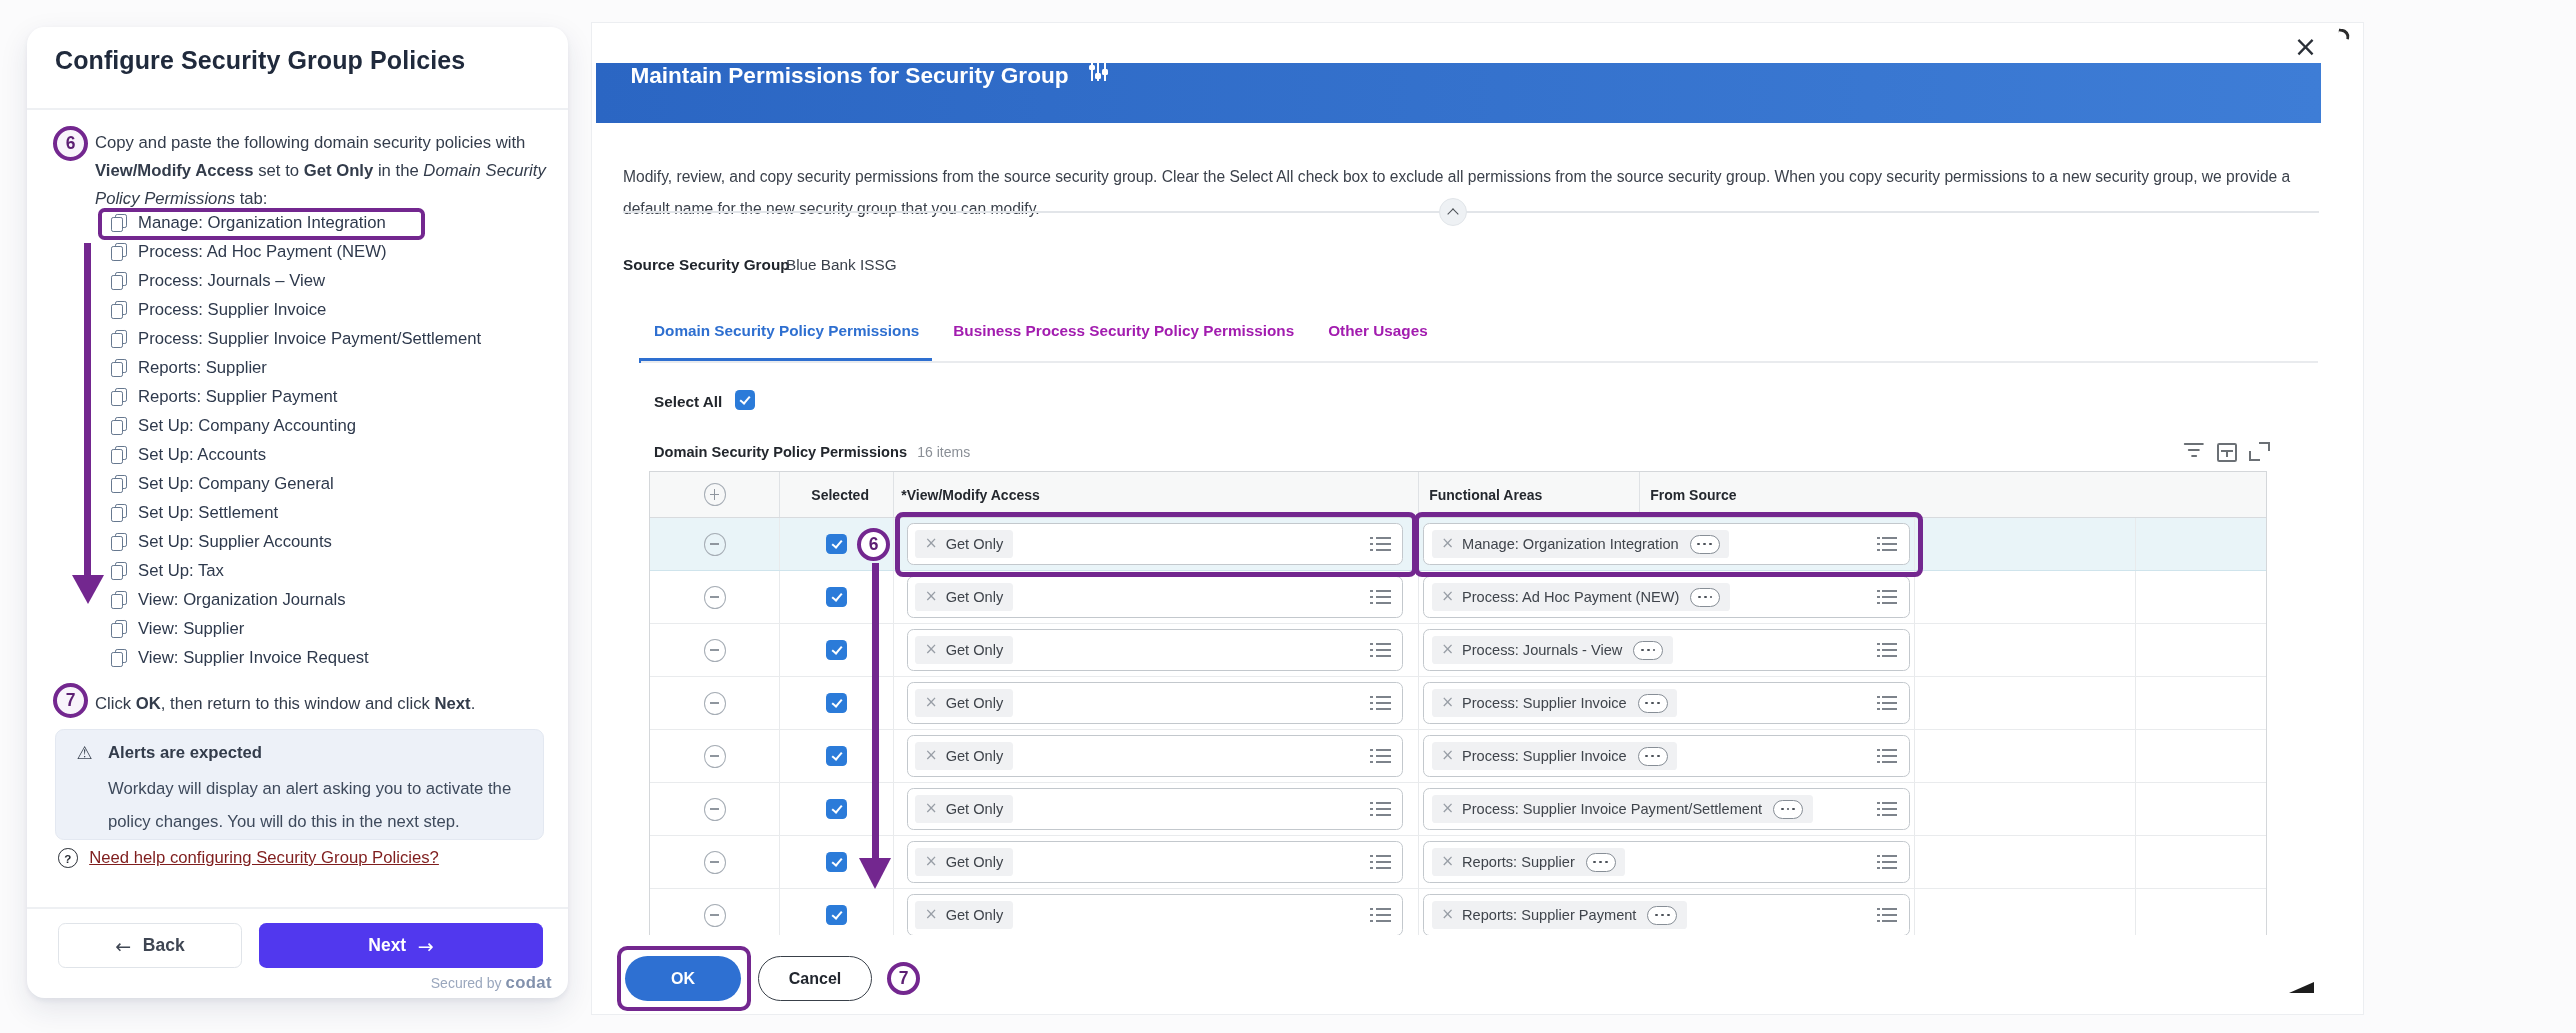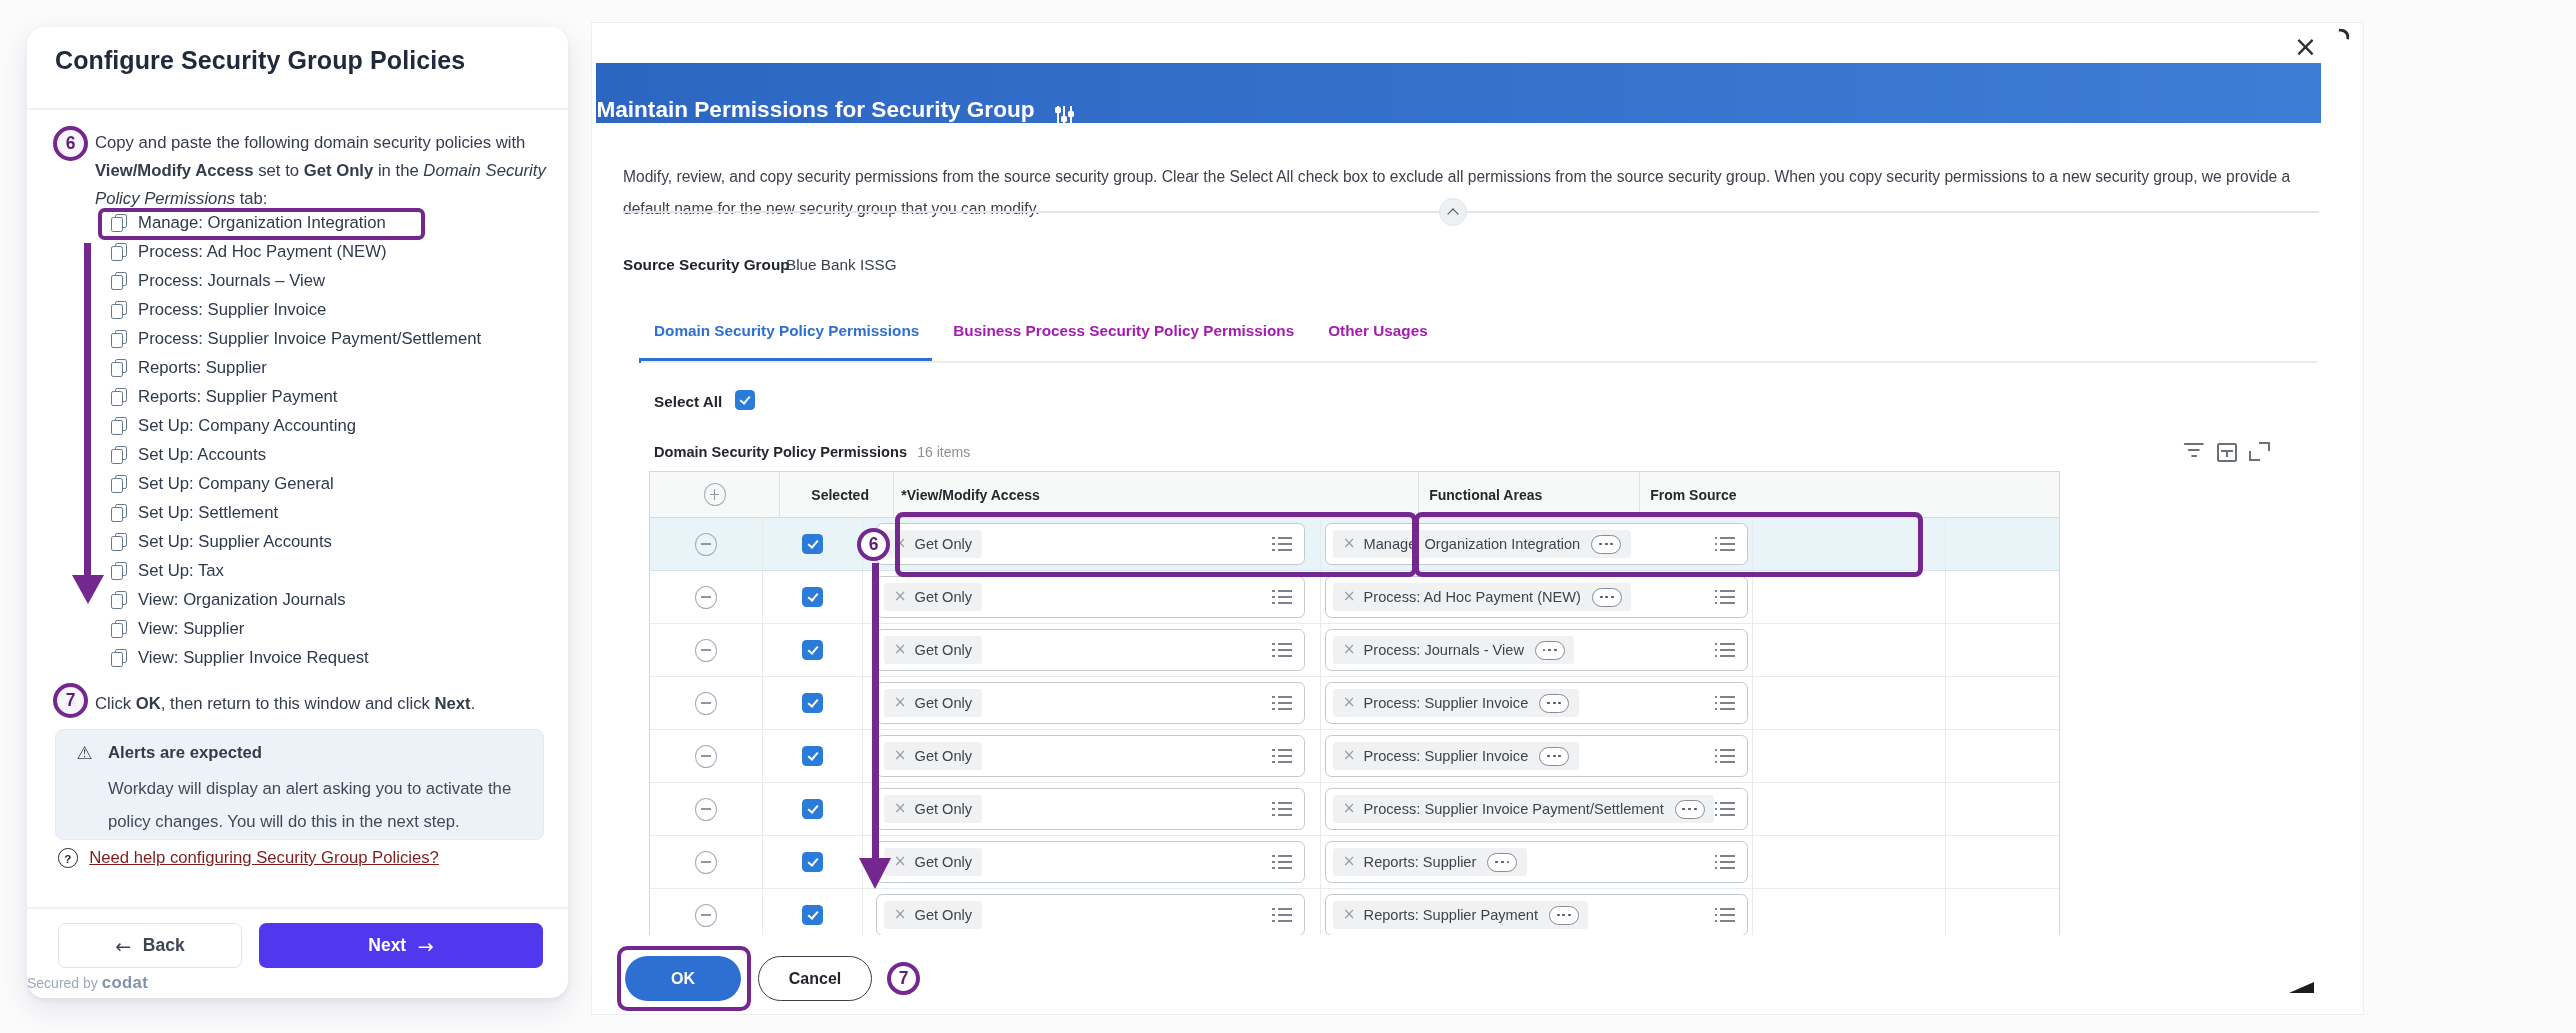--- a/index.html
+++ b/index.html
@@ -31,29 +31,29 @@
   .warn-icon{position:absolute;left:20.4px;top:11.6px;font-family:"DejaVu Sans",sans-serif;font-size:18px;color:#3c4553}
   .alert-title{position:absolute;left:52px;top:13px;font-size:16.7px;font-weight:700;color:#333c4b}
   .alert-body{position:absolute;left:52px;top:42px;width:411px;font-size:16.7px;line-height:33px;color:#3e4a5c}
   .help-row{position:absolute;left:31px;top:821px;display:flex;align-items:center;gap:11.6px}
   .q-icon{width:19.6px;height:19.6px;border:1.8px solid #262b33;border-radius:50%;display:flex;align-items:center;justify-content:center;font-size:11.6px;font-weight:700;color:#262b33}
   .help-link{font-size:16.7px;color:#7f1d1d;text-decoration:underline;cursor:pointer}
   .btn{position:absolute;top:896px;height:45px;border-radius:7.3px;display:flex;align-items:center;justify-content:center;gap:11.6px;font-size:17.5px;font-weight:700;cursor:pointer;border:none}
   .btn .arr{font-family:"DejaVu Sans",sans-serif;font-size:19px;font-weight:400}
   .btn-back{left:31px;width:184px;background:#fff;border:1.5px solid #e0e4e9;color:#3f4653}
   .btn-next{left:232px;width:284px;background:#5138ee;color:#fff}
-  .secured{position:absolute;left:0;right:16px;top:946px;text-align:left;font-size:14px;color:#9aa7bd}
+  .secured{position:absolute;left:0;right:16px;top:946px;text-align:right;font-size:14px;color:#9aa7bd}
   .codat{font-size:16.7px;font-weight:700;color:#8291ac;letter-spacing:0.4px}
 
   
   .modal{position:absolute;left:591px;top:22px;width:1773px;height:993px;background:#fff;border:0.7px solid #eceef1}
   .close-x{position:absolute;left:1696px;top:5.8px;width:35px;height:35px;display:flex;align-items:center;justify-content:center;
            font-family:"DejaVu Sans",sans-serif;font-size:28px;color:#2a2f37;cursor:pointer}
   .bluebar{position:absolute;left:4.4px;top:40px;width:1725px;height:60px;background:linear-gradient(90deg,#2b66c3,#3e7dd6);
-           display:flex;align-items:flex-end;gap:22px;}
+           display:flex;align-items:flex-start;gap:22px;padding-left:34px}
   .modal-title{font-size:22.6px;font-weight:700;color:#fff}
   .ic-sliders{display:flex;gap:4.4px;height:17.5px}
   .ic-sliders i{width:2.2px;height:17.5px;background:#fff;position:relative;display:block}
   .ic-sliders i::after{content:'';position:absolute;left:-1.8px;width:5.8px;height:5.8px;border-radius:1.5px;background:#fff}
   .ic-sliders i:nth-child(1)::after{top:1.5px}.ic-sliders i:nth-child(2)::after{bottom:1.5px}.ic-sliders i:nth-child(3)::after{top:5.8px}
   .desc{position:absolute;left:31px;top:138px;width:1682px;font-size:15.6px;line-height:32px;color:#3b414b}
   .hdiv{position:absolute;left:31px;top:188px;width:1696px;height:1.5px;background:#e2e5e9}
   .chev-circle{position:absolute;left:847px;top:175px;width:28px;height:28px;border-radius:50%;background:#eef1f4;border:0.7px solid #e1e5e9;display:flex;align-items:center;justify-content:center;cursor:pointer}
   .chev-up{width:8px;height:8px;border-left:1.8px solid #4a4f55;border-top:1.8px solid #4a4f55;transform:rotate(45deg);margin-top:3.6px}
   .src-label{position:absolute;left:31px;top:233px;font-size:15.3px;font-weight:700;color:#20252c}
@@ -74,21 +74,21 @@
   .tool{width:22px;height:20.4px;position:relative;cursor:pointer}
   .ic-filter span{position:absolute;left:50%;transform:translateX(-50%);height:2.2px;background:#6b7075;border-radius:1.5px}
   .ic-filter span:nth-child(1){top:2.2px;width:20.4px}.ic-filter span:nth-child(2){top:8px;width:12.4px}.ic-filter span:nth-child(3){top:14px;width:5.8px}
   .ic-grid{border:2.2px solid #6b7075;border-radius:2.2px;width:20.4px;height:19px;margin-top:1.5px}
   .ic-grid::before{content:'';position:absolute;left:2.2px;right:2.2px;top:5.1px;height:2.2px;background:#6b7075}
   .ic-grid::after{content:'';position:absolute;left:50%;top:7.3px;bottom:2.2px;width:2.2px;margin-left:-1.1px;background:#6b7075}
   .ic-expand::before{content:'';position:absolute;right:0.7px;top:0.7px;width:8.7px;height:7.3px;border-top:2.5px solid #6b7075;border-right:2.5px solid #6b7075}
   .ic-expand::after{content:'';position:absolute;left:0.7px;bottom:0.7px;width:8.7px;height:7.3px;border-bottom:2.5px solid #6b7075;border-left:2.5px solid #6b7075}
 
   
-  .grid{position:absolute;left:57px;top:448px;width:1411px;height:464px;border:1.5px solid #d4d7da;border-bottom:none;overflow:hidden;background:#14b8a6}
+  .grid{position:absolute;left:57px;top:448px;width:1618px;height:464px;border:1.5px solid #d4d7da;border-bottom:none;overflow:hidden;background:#14b8a6}
   .ghead{display:flex;height:46px;background:#f7f8f8;border-bottom:1.5px solid #d8dbde}
   .ghc{display:flex;align-items:center;font-size:14px;font-weight:700;color:#24282e;border-right:0.7px solid #dfe2e5;padding-left:7.3px;position:relative}
   .grow{display:flex;height:53px;border-bottom:0.7px solid #e9ebed;background:#fff}
   .grow.sel{background:#e9f4f8;border-bottom:0.7px solid #cfe4ec}
   .gc{display:flex;align-items:center;border-right:0.7px solid #e8eaec;position:relative}
   .c1{width:130px;justify-content:center}
   .c2{width:114px;justify-content:center}
   .c3{width:525px}
   .c4{width:496px}
   .c5{width:221px}

